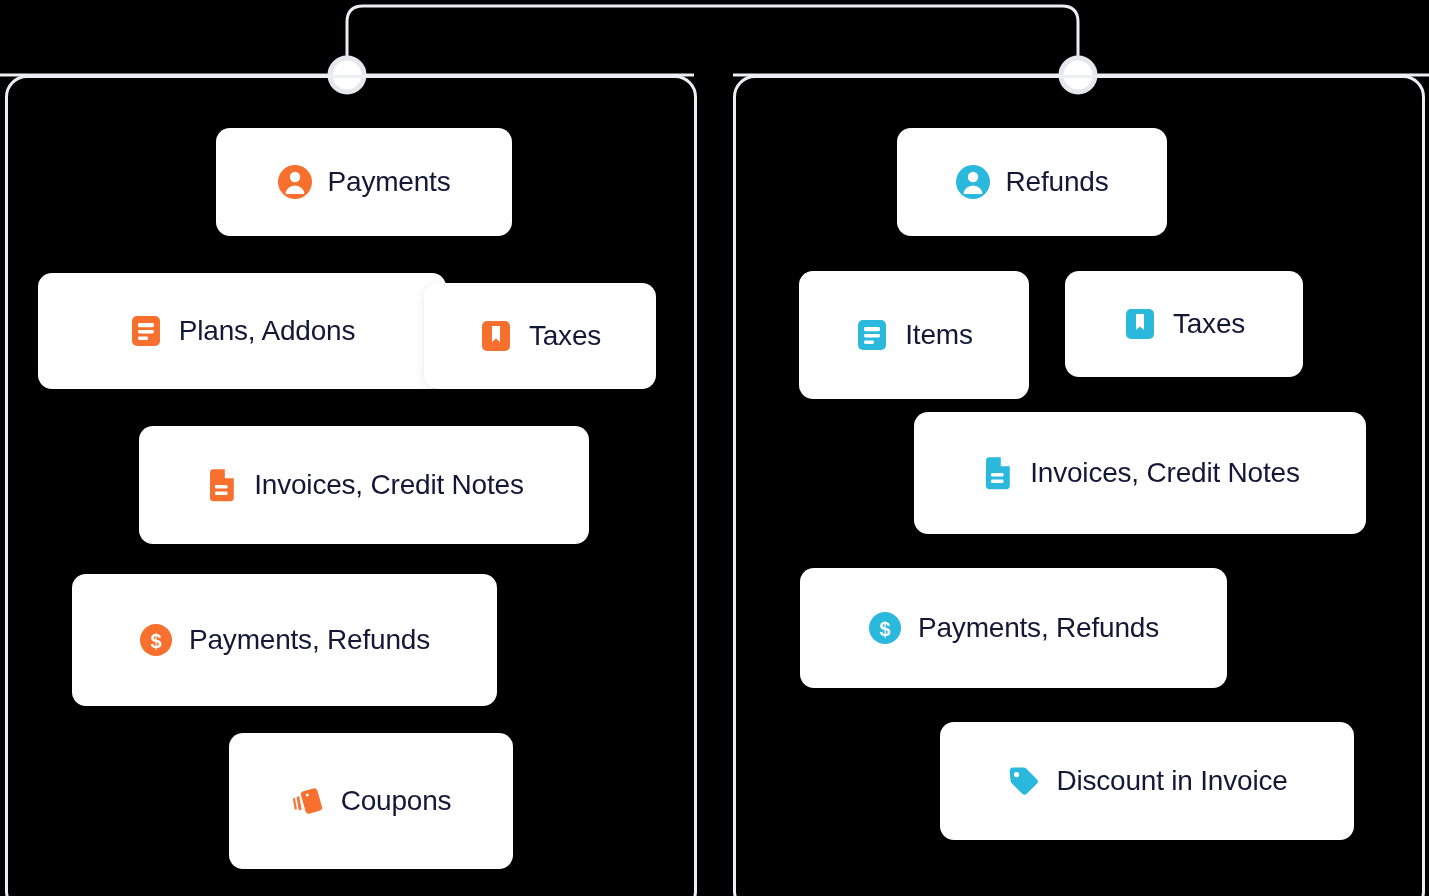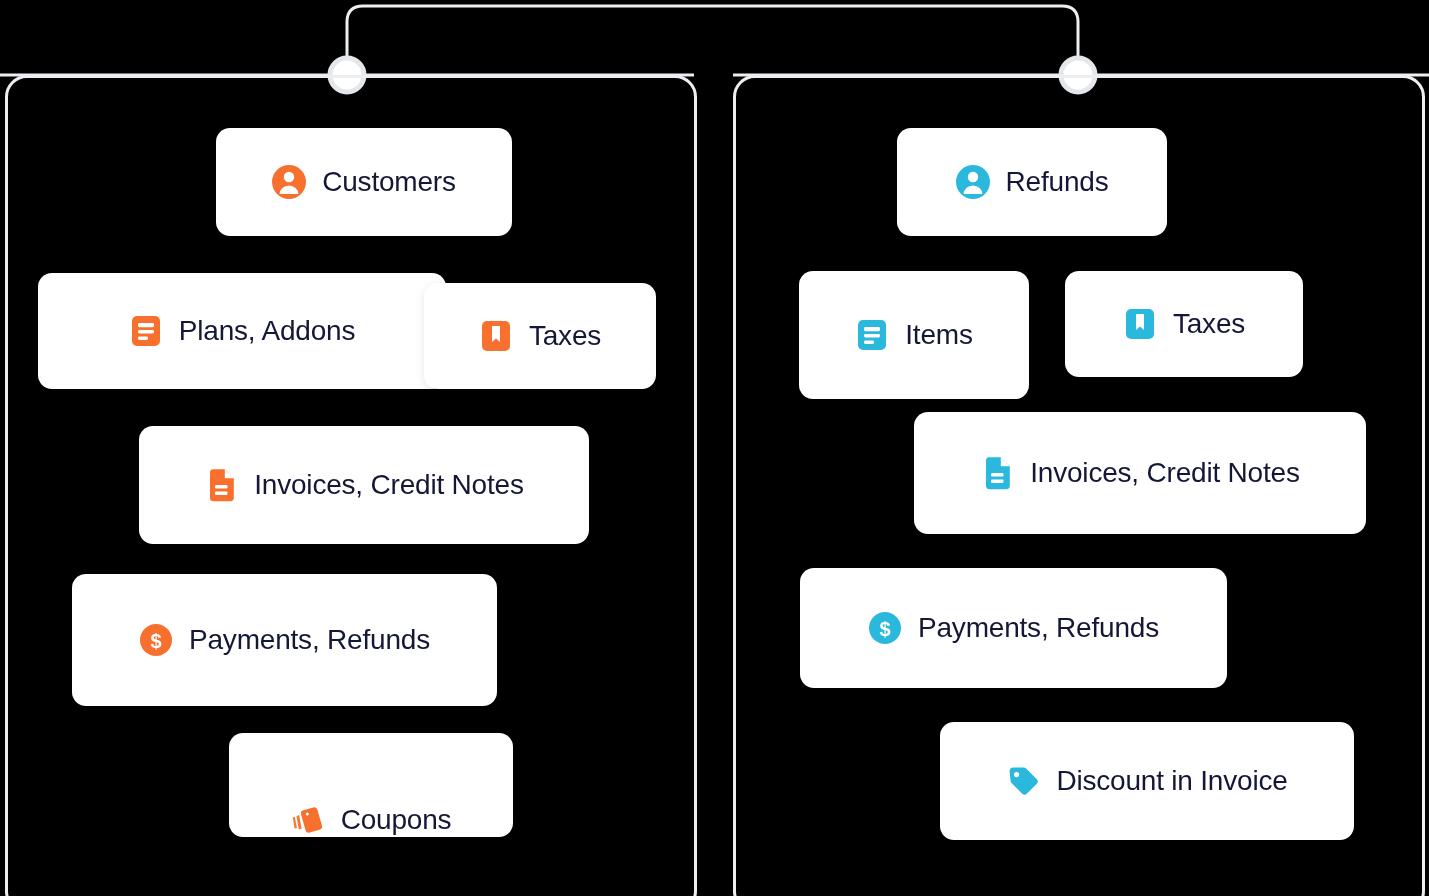--- a/index.html
+++ b/index.html
@@ -87,21 +87,21 @@
   <div class="panel" id="panel-left"></div>
   <div class="panel" id="panel-right"></div>
 
   <div class="card" style="left:216px; top:128px; width:296px; height:108px;">
     <div class="card-inner">
       <svg class="card-icon" viewBox="0 0 34 34">
         <circle cx="17" cy="17" r="17" fill="#F7702E"></circle>
         <circle cx="17" cy="12" r="5.2" fill="#ffffff"></circle>
         <path d="M7.6 29 a9.4 8.6 0 0 1 18.8 0 Z" fill="#ffffff"></path>
       </svg>
-      <span class="card-label">Customers</span>
+      <span class="card-label">Payments</span>
     </div>
   </div>
 
   <div class="card" style="left:38px; top:273px; width:408px; height:116px;">
     <div class="card-inner">
       <svg class="card-icon" viewBox="0 0 34 34">
         <rect x="3" y="2" width="28" height="30" rx="5" fill="#F7702E"></rect>
         <rect x="9" y="9" width="16" height="4.2" rx="1.4" fill="#ffffff"></rect>
         <rect x="9" y="16" width="16" height="3.4" rx="1.4" fill="#ffffff"></rect>
         <rect x="9" y="22.5" width="10" height="3.4" rx="1.4" fill="#ffffff"></rect>
@@ -135,21 +135,21 @@
   <div class="card" style="left:72px; top:574px; width:425px; height:132px;">
     <div class="card-inner">
       <svg class="card-icon" viewBox="0 0 34 34">
         <circle cx="17" cy="17" r="16" fill="#F7702E"></circle>
         <text x="17" y="24.5" text-anchor="middle" font-family="Liberation Sans, sans-serif" font-size="20" font-weight="bold" fill="#ffffff">$</text>
       </svg>
       <span class="card-label">Payments, Refunds</span>
     </div>
   </div>
 
-  <div class="card" style="left:229px; top:733px; width:284px; height:104px;align-items:flex-end;">
+  <div class="card" style="left:229px; top:733px; width:284px; height:136px;">
     <div class="card-inner">
       <svg class="card-icon" viewBox="0 0 34 34">
         <g fill="#F7702E">
           <path d="M5.5 13 l2.6 -1.1 l2.6 13.8 l-3.0 0.6 Z" opacity="0.95"></path>
           <path d="M1.8 14.6 l2.0 -0.8 l2.2 11.4 l-2.4 0.4 Z" opacity="0.95"></path>
         </g>
         <rect x="12" y="5.5" width="17" height="23" rx="3.4" fill="#F7702E" transform="rotate(-16 20.5 17)"></rect>
         <circle cx="16.3" cy="10.9" r="1.5" fill="#ffffff"></circle>
       </svg>
       <span class="card-label">Coupons</span>

